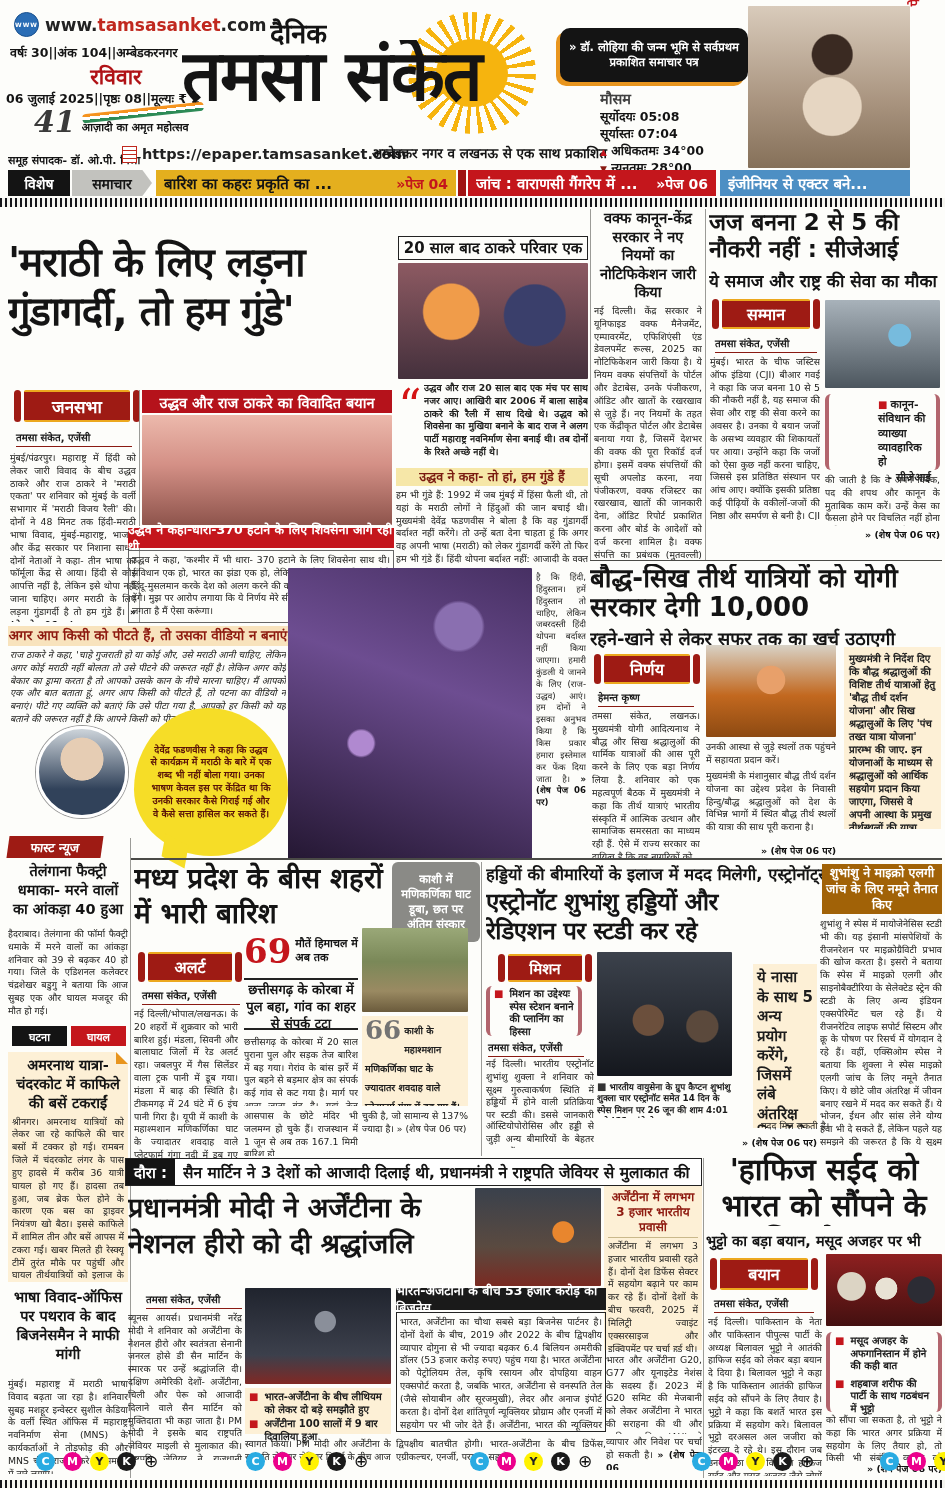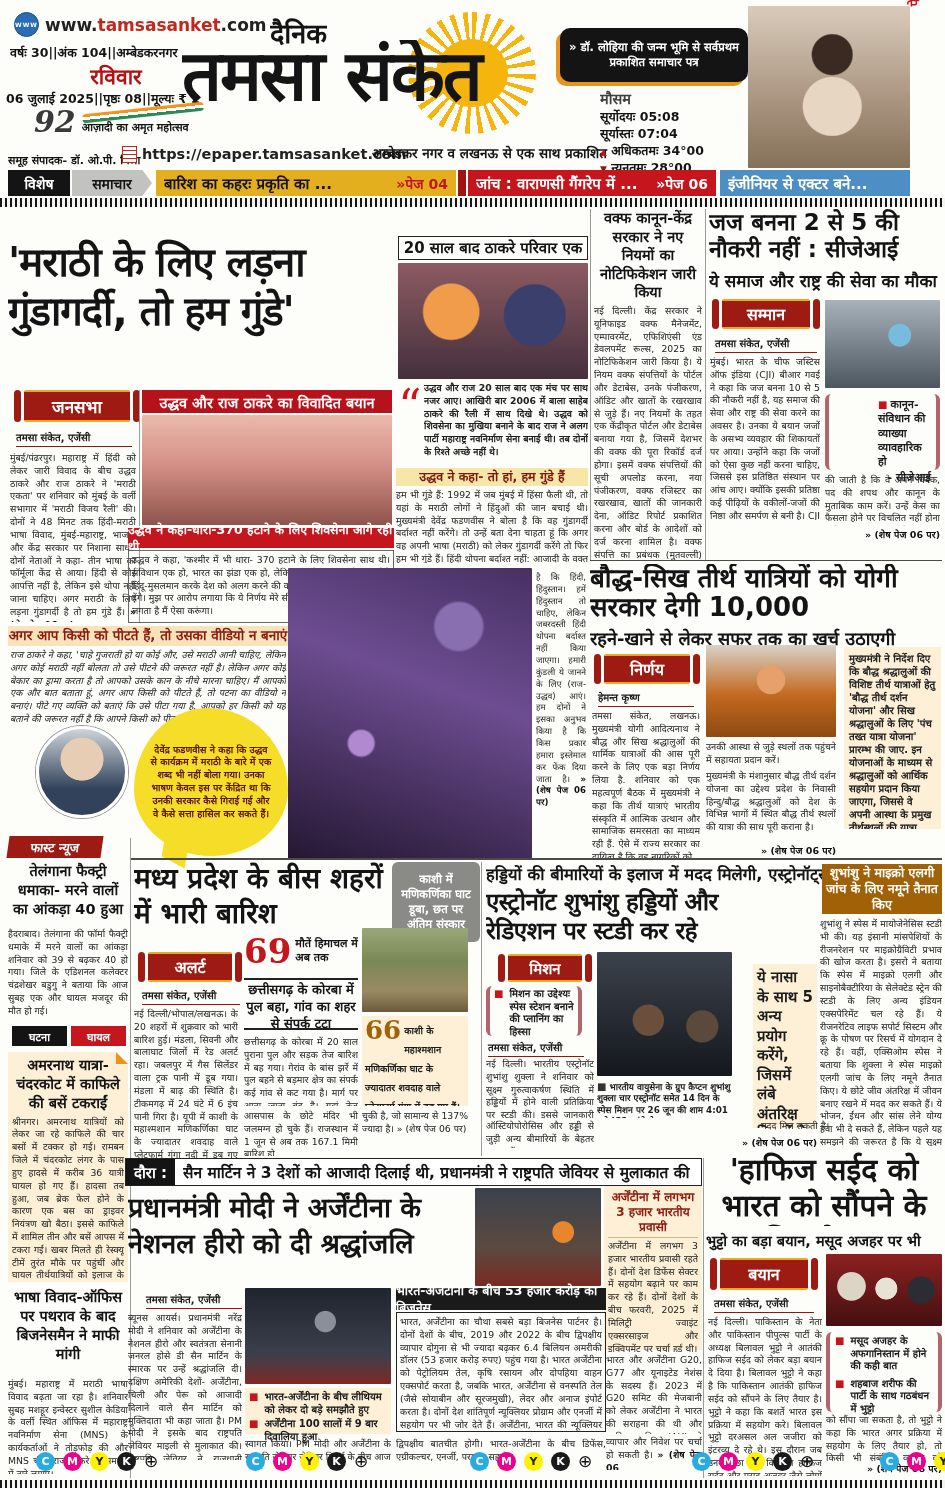--- a/index.html
+++ b/index.html
@@ -59,21 +59,21 @@
 
   <div class="abs globe" style="left:14px;top:12px;width:25px;height:25px;">
       <span>WWW</span>
     </div>
   <div class="abs" style="left:45px;top:15px;font-size:17px;font-weight:bold;"><span style="color:#222;">www.</span><span style="color:#c0281e;">tamsasanket</span><span style="color:#222;">.com</span></div>
   <div class="abs hd" style="left:10px;top:44px;width:218px;font-size:12.5px;">वर्षः 30||अंक 104||अम्बेडकरनगर</div>
   <div class="abs hd center" style="left:60px;top:62px;width:112px;font-size:21px;color:#b01216;">रविवार</div>
   <div class="abs hd" style="left:6px;top:90px;width:226px;font-size:12.5px;">06 जुलाई 2025||पृष्ठः 08||मूल्यः ₹ 2</div>
   <div class="abs" style="left:34px;top:108px;width:170px;">
     <div style="display:flex;gap:6px;align-items:flex-start;">
-      <div style="font-family:'DejaVu Serif',serif;font-style:italic;font-size:30px;font-weight:bold;color:#3a3a3a;line-height:0.9;">92</div>
+      <div style="font-family:'DejaVu Serif',serif;font-style:italic;font-size:30px;font-weight:bold;color:#3a3a3a;line-height:0.9;">41</div>
       <div style="flex:1;">
         <div class="tricolor"></div>
         <div class="hd" style="font-size:11px;margin-top:2px;">आज़ादी का अमृत महोत्सव</div>
       </div>
     </div>
   </div>
   <div class="abs hd" style="left:8px;top:152px;width:224px;font-size:11px;">समूह संपादक- डॉ. ओ.पी. मिश्रा</div>
 
   <div class="abs sun" style="left:408px;top:12px;width:128px;height:122px;"></div>
   <div class="abs hd" style="left:270px;top:14px;font-size:27px;">दैनिक</div>
@@ -209,21 +209,21 @@
   <div class="abs byline" style="left:142px;top:988px;width:98px;">तमसा संकेत, एजेंसी</div>
   <div class="abs body" style="left:134px;top:1008px;width:104px;height:150px;"><span>नई दिल्ली/भोपाल/लखनऊ। के 20 शहरों में शुक्रवार को भारी बारिश हुई। मंडला, सिवनी और बालाघाट जिलों में रेड अलर्ट रहा। जबलपुर में गैस सिलेंडर वाला ट्रक पानी में डूब गया। मंडला में बाढ़ की स्थिति है। टीकमगढ़ में 24 घंटे में 6 इंच पानी गिरा है।</span> <span>यूपी में काशी के महाश्मशान मणिकर्णिका घाट के ज्यादातर शवदाह वाले प्लेटफार्म गंगा नदी में डूब गए हैं। शवों का अंतिम संस्कार घाट की छत पर करना पड़ रहा है।</span></div>
   <div class="abs" style="left:244px;top:928px;width:116px;height:46px;display:flex;gap:4px;align-items:center;">
     <span style="font-family:'DejaVu Serif',serif;font-size:34px;font-weight:bold;color:#c4161c;line-height:1;">69</span>
     <span class="hd" style="font-size:11px;line-height:1.25;">मौतें हिमाचल में अब तक</span>
   </div>
   <div class="abs hd center" style="left:244px;top:978px;width:114px;height:52px;font-size:13px;line-height:1.3;border-top:2px solid #222;border-bottom:2px solid #222;padding-top:2px;">छत्तीसगढ़ के कोरबा में पुल बहा, गांव का शहर से संपर्क टूटा</div>
   <div class="abs body" style="left:244px;top:1036px;width:114px;height:70px;">छत्तीसगढ़ के कोरबा में 20 साल पुराना पुल और सड़क तेज बारिश में बह गया। गेरांव के बांस झर्रे में पुल बहने से बड़मार क्षेत्र का संपर्क कई गांव से कट गया है। मार्ग पर आना जाना बंद है। यहां तेज बारिश जारी है।</div>
   <div class="abs ph ph-flood" style="left:362px;top:928px;width:106px;height:84px;"></div>
   <div class="abs creambox" style="left:362px;top:1016px;width:106px;height:90px;padding:3px;overflow:hidden;">
-    <span style="font-family:'DejaVu Serif',serif;font-size:26px;font-weight:bold;color:#a16207;float:left;line-height:0.9;margin-right:3px;">66</span>
+    <span style="font-family:'DejaVu Serif',serif;font-size:26px;font-weight:bold;color:#737373;float:left;line-height:0.9;margin-right:3px;">66</span>
     <span style="font-size:9.5px;font-weight:bold;line-height:1.3;text-align:justify;">काशी के महाश्मशान मणिकर्णिका घाट के ज्यादातर शवदाह वाले प्लेटफार्म गंगा में डूब गए हैं। अब शवों का अंतिम संस्कार घाट की छत पर करना पड़ रहा है। वहीं, आसपास बने छोटे-छोटे मंदिर भी जलमग्न हो चुके हैं।</span>
   </div>
   <div class="abs body" style="left:244px;top:1110px;width:114px;height:46px;">आसपास के छोटे मंदिर भी जलमग्न हो चुके हैं। राजस्थान में 1 जून से अब तक 167.1 मिमी बारिश हो</div>
   <div class="abs body" style="left:362px;top:1110px;width:106px;height:46px;">चुकी है, जो सामान्य से 137% ज्यादा है। » (शेष पेज 06 पर)</div>
   <div class="abs vrule" style="left:481px;top:862px;height:294px;"></div>
 
   <div class="abs hd" style="left:486px;top:862px;width:456px;height:24px;font-size:16.5px;">हड्डियों की बीमारियों के इलाज में मदद मिलेगी, एस्ट्रोनॉट्स की सुरक्षा बेहतर होगी</div>
   <div class="abs hd" style="left:486px;top:888px;width:248px;height:62px;font-size:24px;line-height:1.2;letter-spacing:-0.5px;">एस्ट्रोनॉट शुभांशु हड्डियों और रेडिएशन पर स्टडी कर रहे</div>
   <div class="abs rib" style="left:498px;top:954px;width:94px;height:28px;">
       <div class="ribcap"></div>

